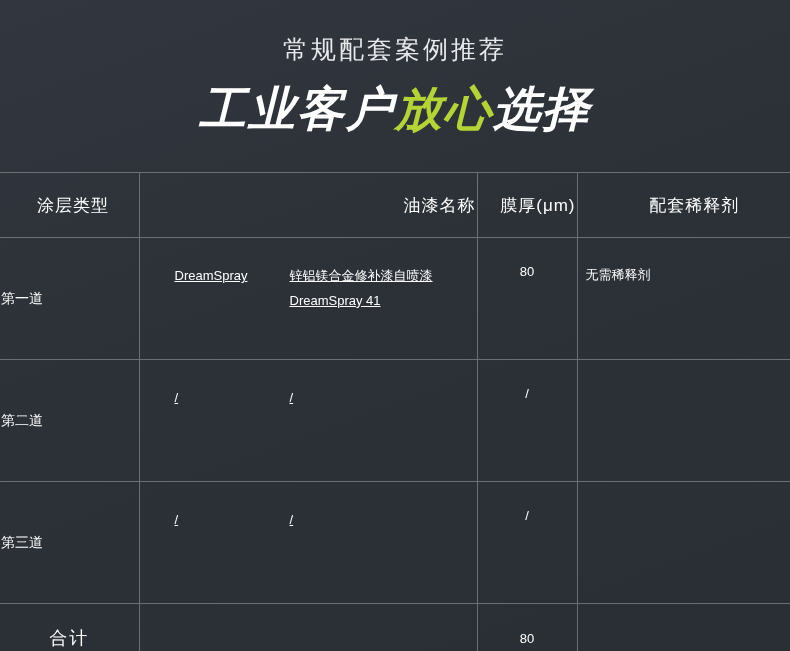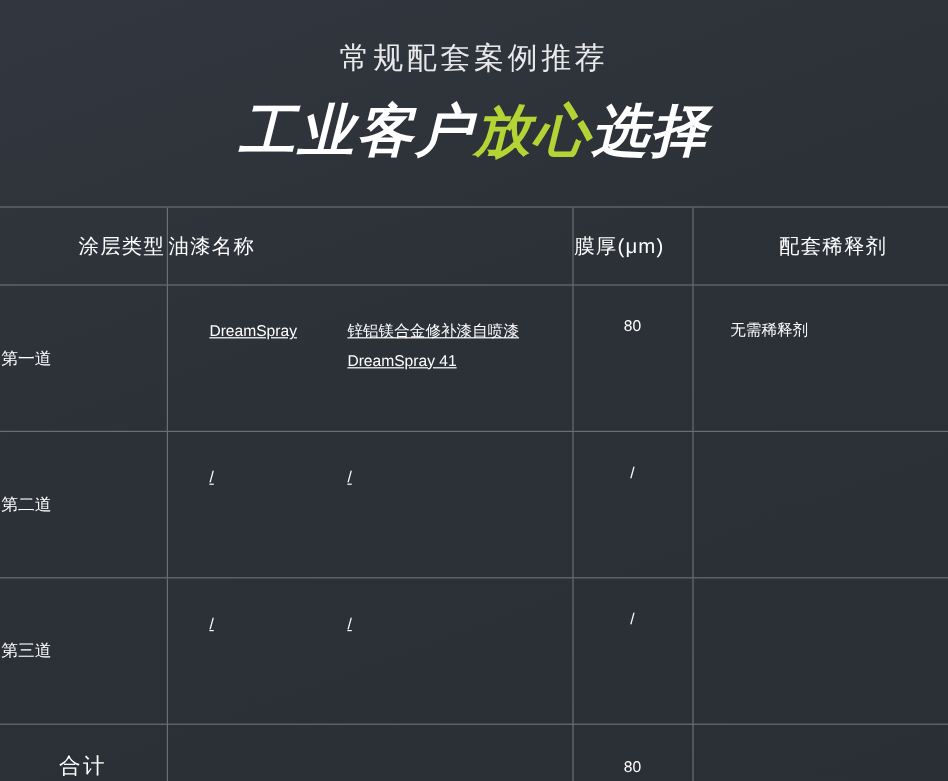--- a/index.html
+++ b/index.html
@@ -71,25 +71,25 @@
     color: #ffffff;
     font-weight: normal;
     vertical-align: middle;
   }
   table.spec th:last-child, table.spec td:last-child {
     border-right: none;
   }
   table.spec tr.head th {
     height: 62px;
     font-size: 17px;
+    text-align: right;
+    letter-spacing: 1px;
+  }
+  table.spec tr.head th.left-head {
     text-align: left;
-    letter-spacing: 1px;
-  }
-  table.spec tr.head th.left-head {
-    text-align: right;
     padding-left: 37px;
   }
   table.spec tr.head th.pad-left {
     text-align: center;
     padding-left: 22px;
   }
 
   table.spec tr.body td {
     height: 92px;
     font-size: 13px;
@@ -118,21 +118,21 @@
   .paint-col-b {
     flex: 1;
     font-size: 13px;
     line-height: 1.9;
   }
   table.spec td.thick {
     text-align: center;
     font-size: 13px;
   }
   table.spec td.thinner {
-    padding-left: 31px;
+    padding-left: 8px;
     font-size: 13px;
     vertical-align: top;
     padding-top: 28px;
   }
   table.spec tr.body td.thick-top {
     vertical-align: top;
     padding-top: 26px;
   }
 
   

